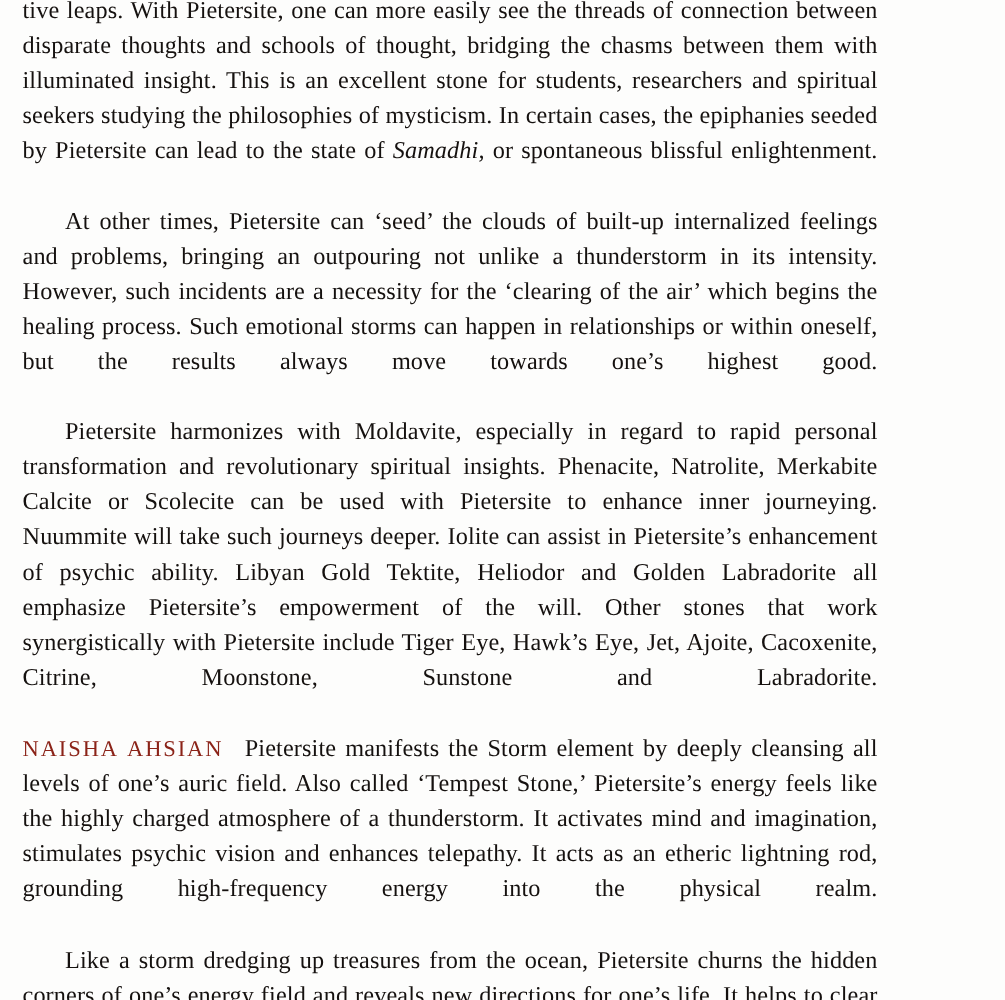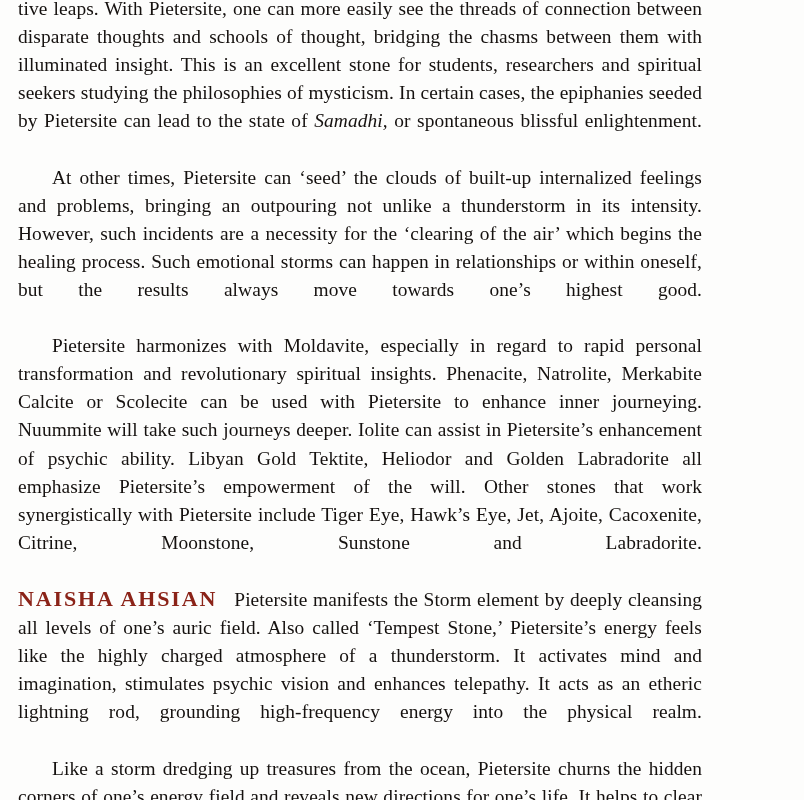--- a/index.html
+++ b/index.html
@@ -58,22 +58,22 @@
   .section-gap {
     margin-top: 27px;
   }
 
   .italic {
     font-style: italic;
   }
 
   
   .runin {
-    font-weight: bold;
-    font-size: 22px;
+    font-weight: normal;
+    font-size: 18px;
     letter-spacing: 0.085em;
     white-space: nowrap;
   }
 
   .runin-naisha {
     color: #8b2318;
   }
 
   
   .runin-space {

